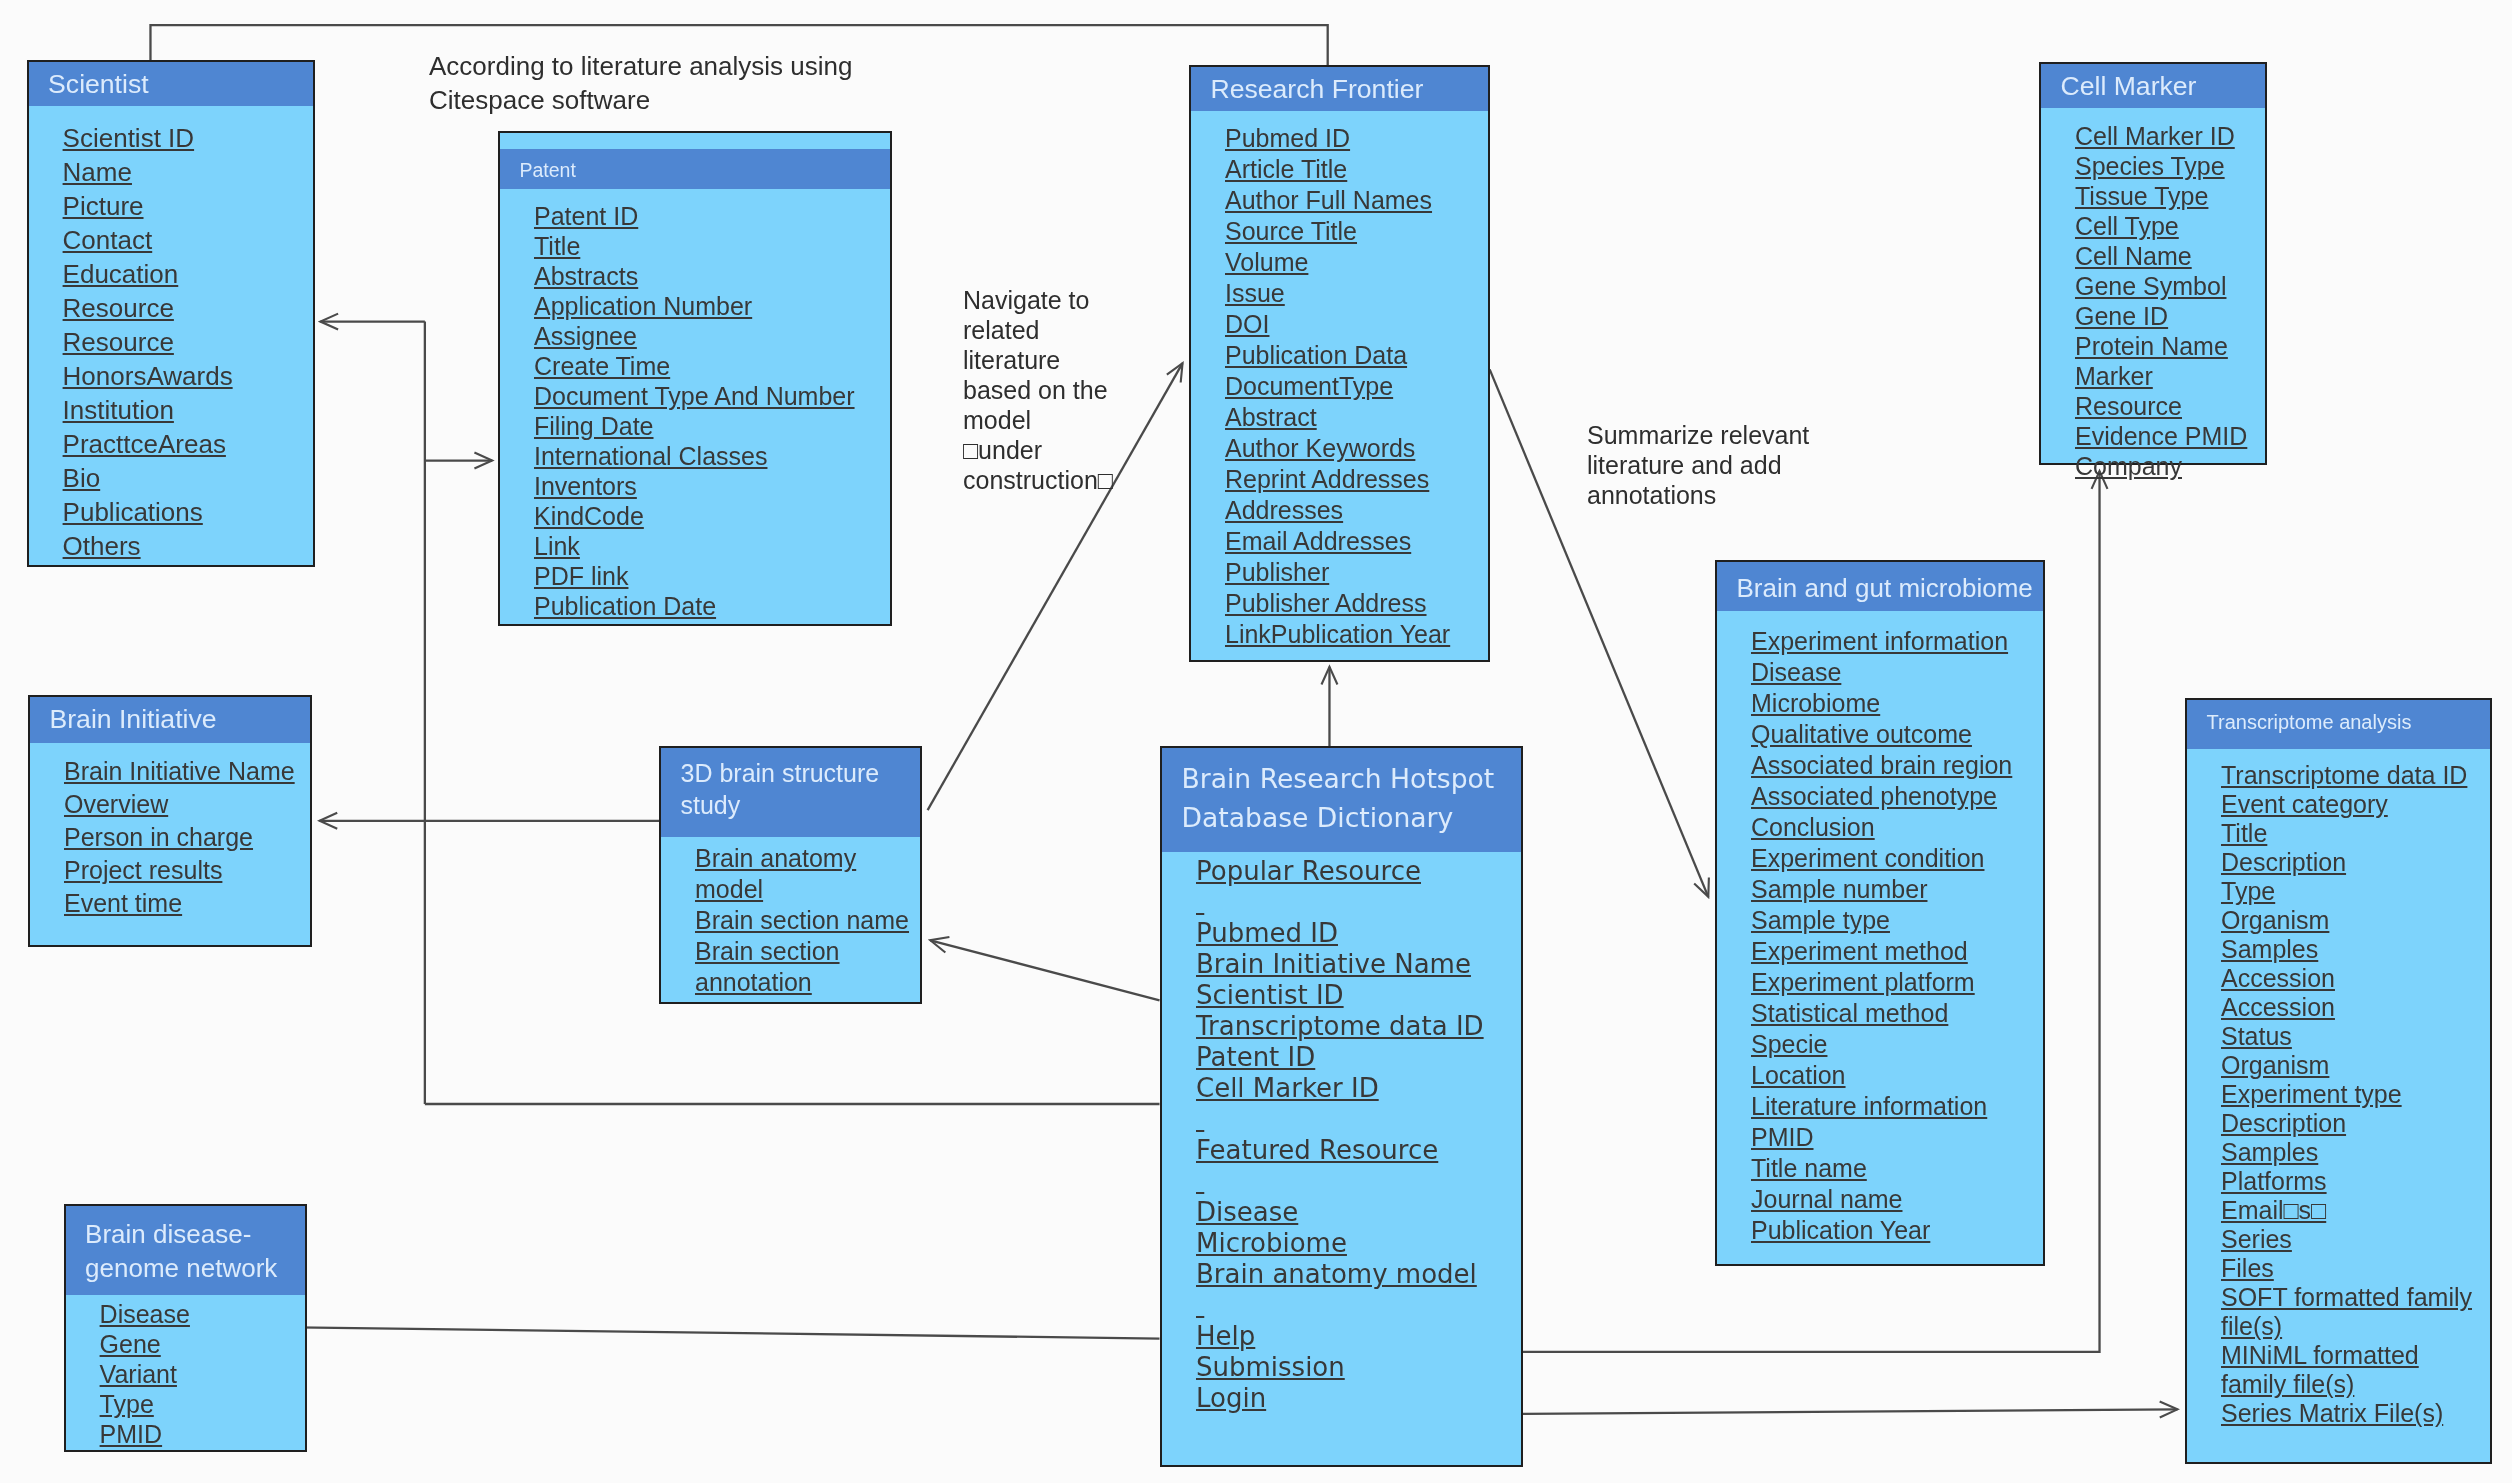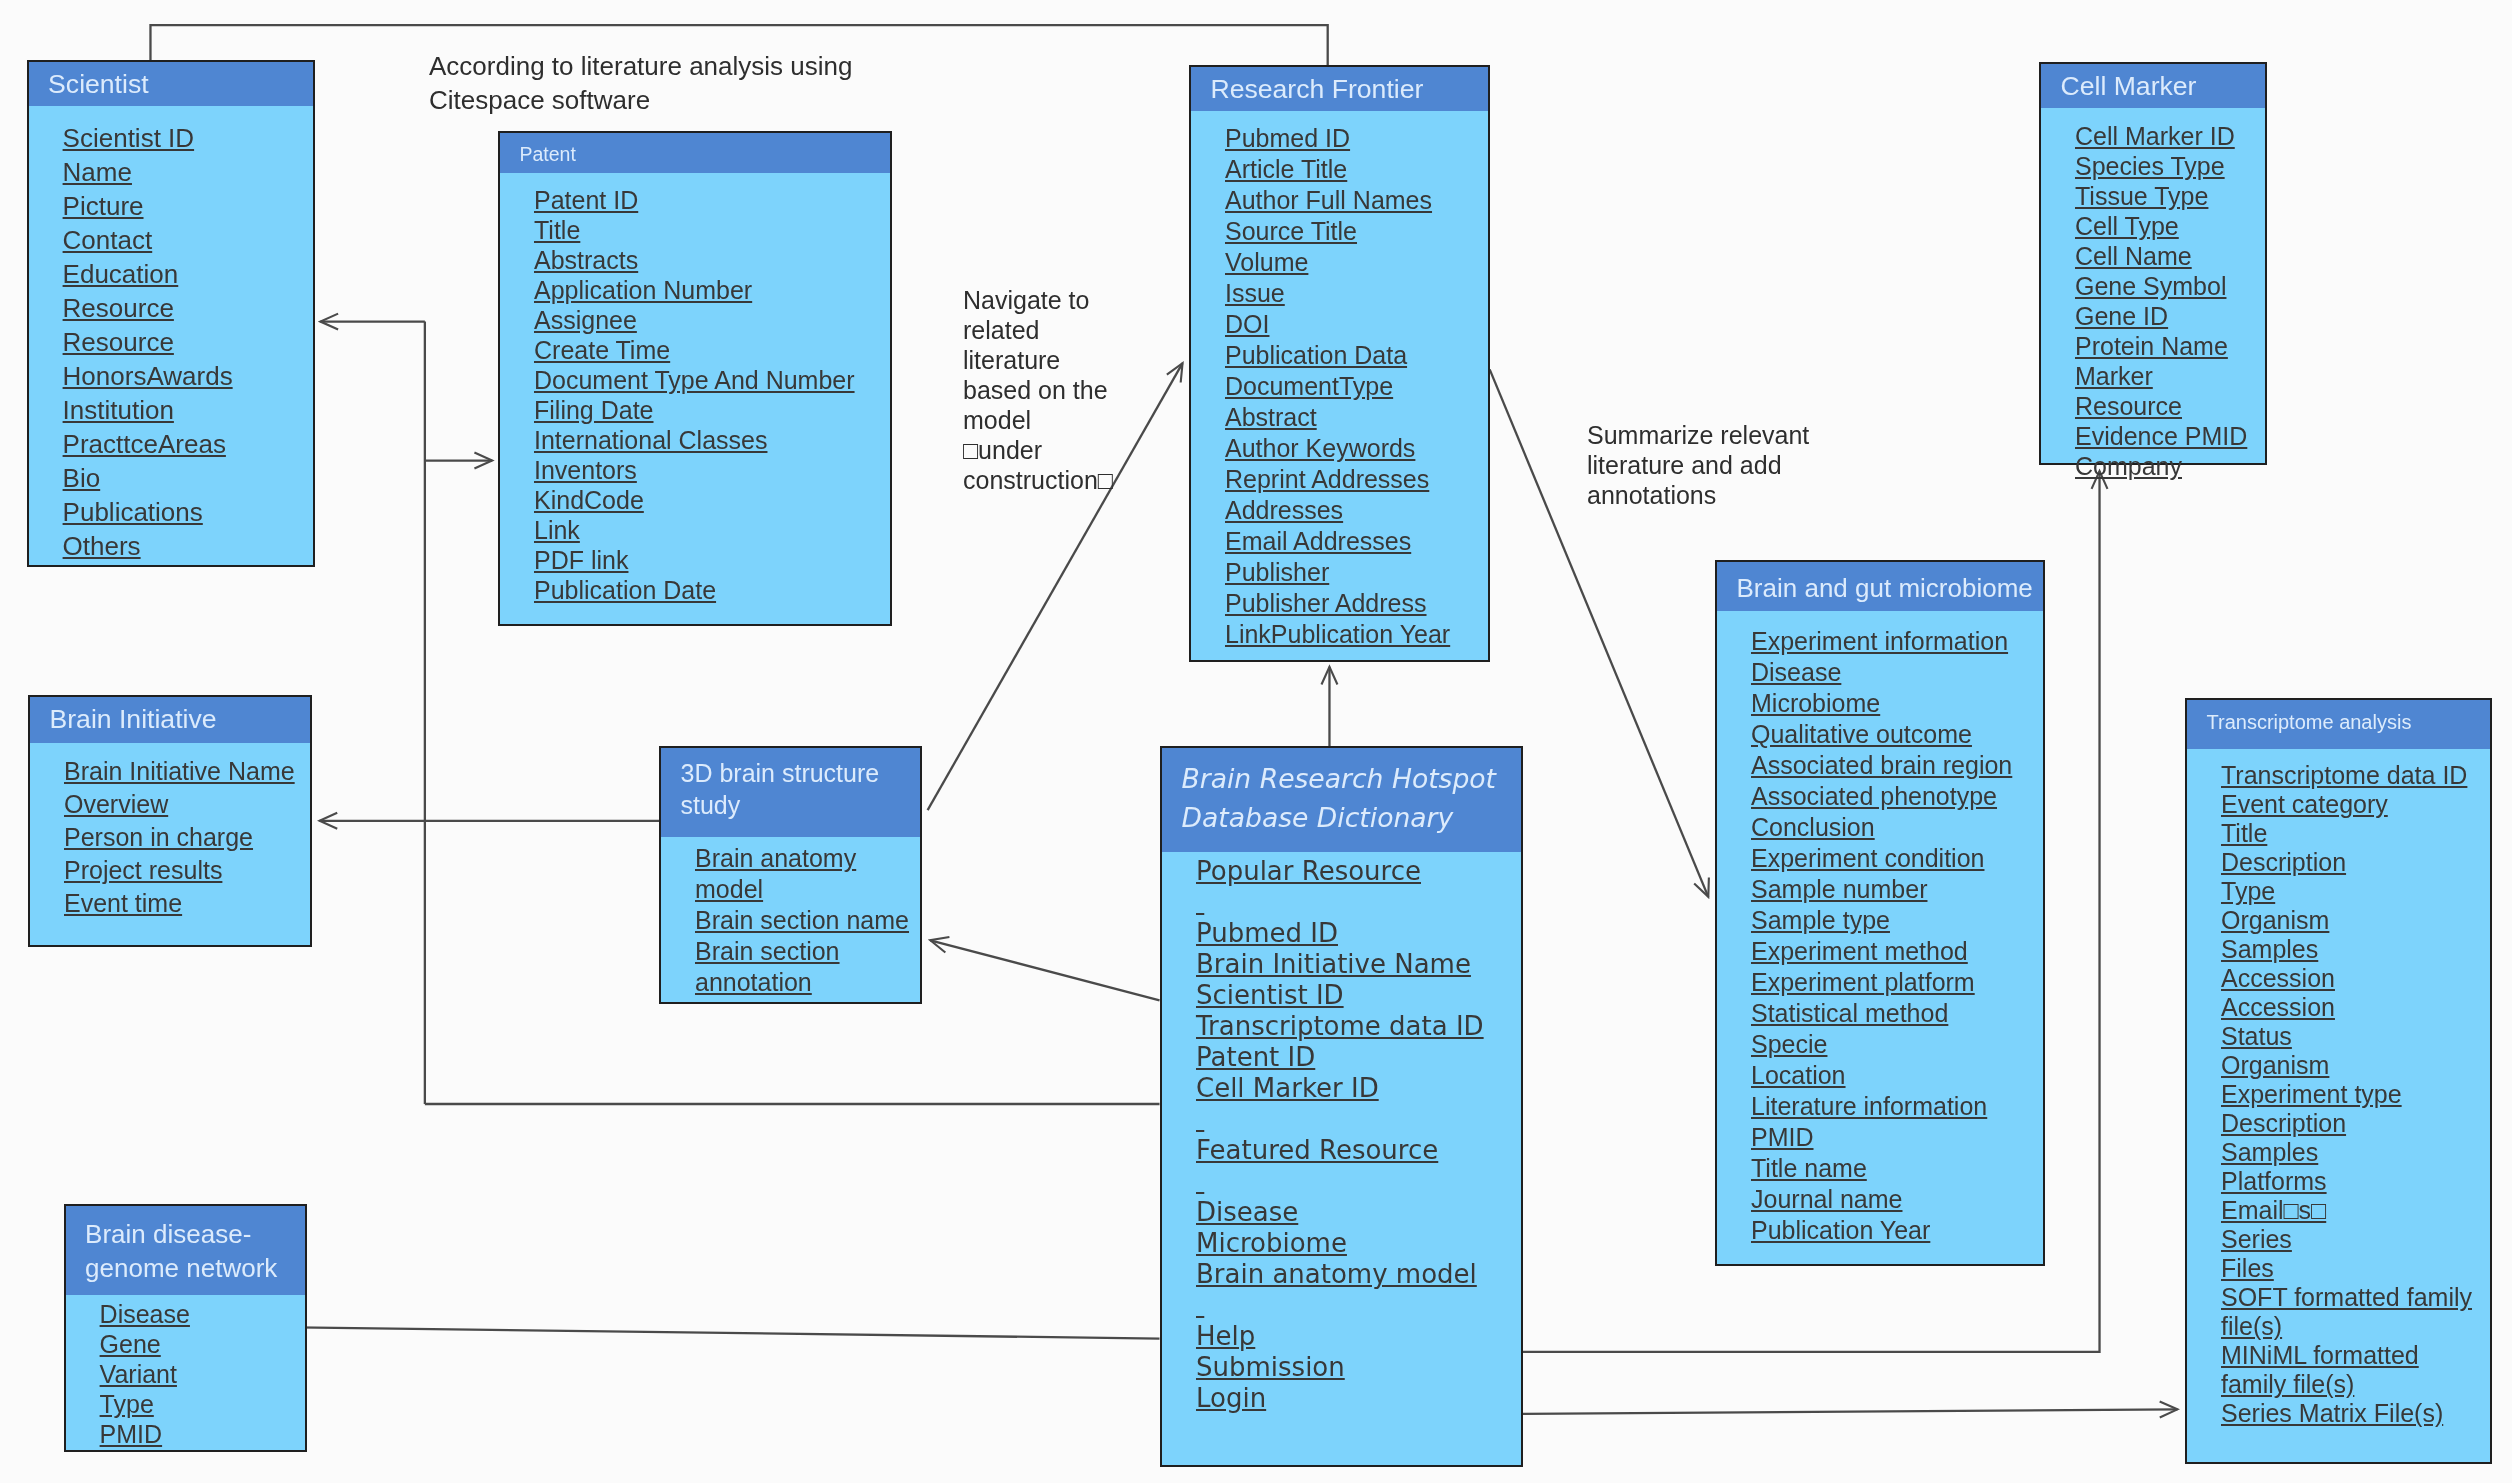--- a/index.html
+++ b/index.html
@@ -76,21 +76,21 @@
       <div class="field">HonorsAwards</div>
       <div class="field">Institution</div>
       <div class="field">PracttceAreas</div>
       <div class="field">Bio</div>
       <div class="field">Publications</div>
       <div class="field">Others</div>
     </div>
 </div>
 
 <div class="entity e-patent" style="left:498px;top:131px;width:394px;height:495px;">
-  <div class="hdr" style="height:40px;font-size:19.5px;padding-top:9.7px;">
+  <div class="hdr" style="height:40px;font-size:19.5px;padding-top:9.7px;margin-top:16px;">
     <span class="hdr-title">Patent</span>
   </div>
   <div class="fields">
       <div class="field">Patent ID</div>
       <div class="field">Title</div>
       <div class="field">Abstracts</div>
       <div class="field">Application Number</div>
       <div class="field">Assignee</div>
       <div class="field">Create Time</div>
       <div class="field">Document Type And Number</div>
@@ -223,21 +223,21 @@
     <span class="hdr-title">3D brain structure study</span>
   </div>
   <div class="fields">
       <div class="field">Brain anatomy model</div>
       <div class="field">Brain section name</div>
       <div class="field">Brain section annotation</div>
     </div>
 </div>
 
 <div class="entity e-dictionary" style="left:1160px;top:746px;width:363px;height:721px;">
-  <div class="hdr" style="height:104px;font-size:26.6px;line-height:39px;padding-top:10.6px;font-style:italic;">
+  <div class="hdr" style="height:104px;font-size:26.6px;line-height:39px;padding-top:10.6px;">
     <span class="hdr-title">Brain Research Hotspot Database  Dictionary</span>
   </div>
   <div class="fields">
       <div class="field">Popular Resource</div>
       <div class="field blank">&nbsp;</div>
       <div class="field">Pubmed ID</div>
       <div class="field">Brain Initiative Name</div>
       <div class="field">Scientist ID</div>
       <div class="field">Transcriptome data ID</div>
       <div class="field">Patent ID</div>

